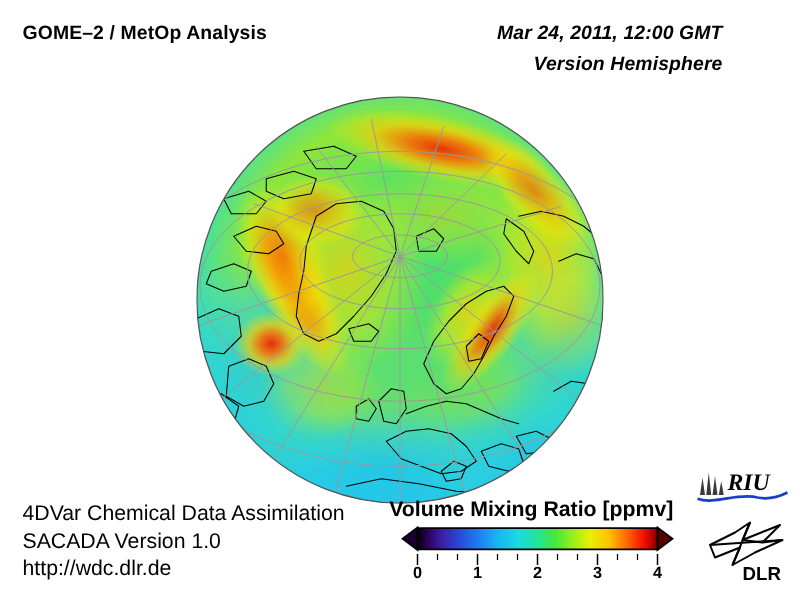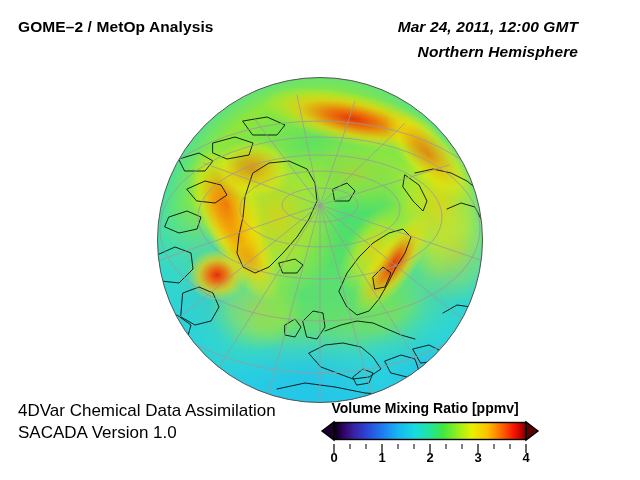--- a/index.html
+++ b/index.html
@@ -21,21 +21,21 @@
   
   .globe-wrap{position:absolute;left:157px;top:77px;width:326px;height:326px;}
   .globe-svg{display:block;width:326px;height:326px;}
 
   
   .foot-left{position:absolute;left:18px;top:400px;}
   .foot-line{font-size:17px;font-weight:normal;line-height:22px;white-space:nowrap;}
 
   
   .cb-block{position:absolute;left:300px;top:400px;width:250px;height:72px;}
-  .cb-title{font-size:14px;font-weight:bold;text-align:center;width:250px;line-height:16px;}
+  .cb-title{font-size:17px;font-weight:bold;text-align:center;width:250px;line-height:16px;}
   .cb-row{position:absolute;left:0;top:20px;width:250px;height:22px;}
   .cb-ticks{position:absolute;left:0;top:42px;width:250px;height:10px;}
   .cb-labels{position:absolute;left:0;top:50px;width:250px;height:20px;}
   .cb-label{position:absolute;font-size:13px;font-weight:bold;transform:translateX(-50%);top:0;}
 
   
   .logos{position:absolute;left:556px;top:372px;width:80px;height:100px;}
   .riu{position:absolute;left:0;top:0;width:76px;height:34px;}
   .dlr{position:absolute;left:8px;top:40px;width:68px;height:56px;}
 </style>
@@ -43,21 +43,21 @@
 <body>
 
 <div class="root">
 
   <div class="hdr-left">
     <div class="hdr-line">GOME–2 / MetOp Analysis</div>
   </div>
 
   <div class="hdr-right">
     <div class="hdr-line">Mar 24, 2011, 12:00 GMT</div>
-    <div class="hdr-line">Northern Hemisphere</div>
+    <div class="hdr-line">Version Hemisphere</div>
   </div>
 
   <div class="globe-wrap">
     <svg class="globe-svg" viewBox="0 0 326 326">
       <defs>
         <clipPath id="disc">
           <circle cx="163" cy="163" r="162.5"></circle>
         </clipPath>
 
         <radialGradient id="base" cx="50%" cy="44%" r="62%">
@@ -226,20 +226,21 @@
         <path d="M163 128 L292 88"></path>
       </g>
 
       <circle cx="163" cy="163" r="162.5" fill="none" stroke="#555555" stroke-width="1"></circle>
     </svg>
   </div>
 
   <div class="foot-left">
     <div class="foot-line">4DVar Chemical Data Assimilation</div>
     <div class="foot-line">SACADA Version 1.0</div>
+    <div class="foot-line">http://wdc.dlr.de</div>
   </div>
 
   <div class="cb-block">
     <div class="cb-title">Volume Mixing Ratio [ppmv]</div>
 
     <div class="cb-row">
       <svg width="250" height="22" viewBox="0 0 250 22">
         <defs>
           <linearGradient id="cbgrad" x1="0" y1="0" x2="1" y2="0">
               <stop offset="0%" stop-color="#000000"></stop>
@@ -290,14 +291,37 @@
 
     <div class="cb-labels" id="cblabels">
         <div class="cb-label" style="left: 34px;">0</div>
         <div class="cb-label" style="left: 82px;">1</div>
         <div class="cb-label" style="left: 130px;">2</div>
         <div class="cb-label" style="left: 178px;">3</div>
         <div class="cb-label" style="left: 226px;">4</div>
       </div>
   </div>
 
+  <div class="logos">
+    <svg class="riu" viewBox="0 0 76 34">
+
+      <g fill="#3a3a3a">
+        <polygon points="4,24 6,10 8,24"></polygon>
+        <polygon points="9,24 11,6 13,24"></polygon>
+        <polygon points="14,24 16,9 18,24"></polygon>
+        <polygon points="19,24 21,13 23,24"></polygon>
+      </g>
+      <text x="26" y="20" font-family="Liberation Serif, serif" font-size="19" font-weight="bold" font-style="italic" fill="#000">RIU</text>
+      <path d="M2 27 C 16 32, 34 22, 50 26 C 60 28, 68 25, 74 22" fill="none" stroke="#1a3ec8" stroke-width="2.2"></path>
+    </svg>
+
+    <svg class="dlr" viewBox="0 0 68 56">
+      <g fill="none" stroke="#000" stroke-width="1.6" stroke-linejoin="round">
+        <polygon points="4,24 24,14 36,6 30,20 50,12 60,8 46,22 62,20 40,30 22,40 28,26 8,34"></polygon>
+        <path d="M30 20 L46 22"></path>
+        <path d="M22 40 L36 6"></path>
+        <path d="M4 24 L62 20"></path>
+      </g>
+      <text x="30" y="52" font-family="Liberation Sans, sans-serif" font-size="15" font-weight="bold" fill="#000">DLR</text>
+    </svg>
+  </div>
 
 </div>
 
 </body></html>

